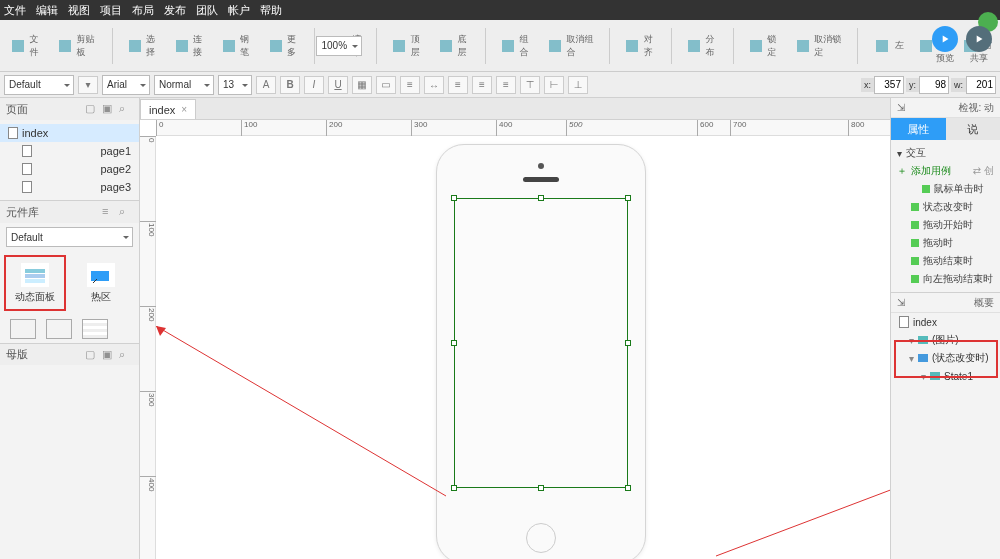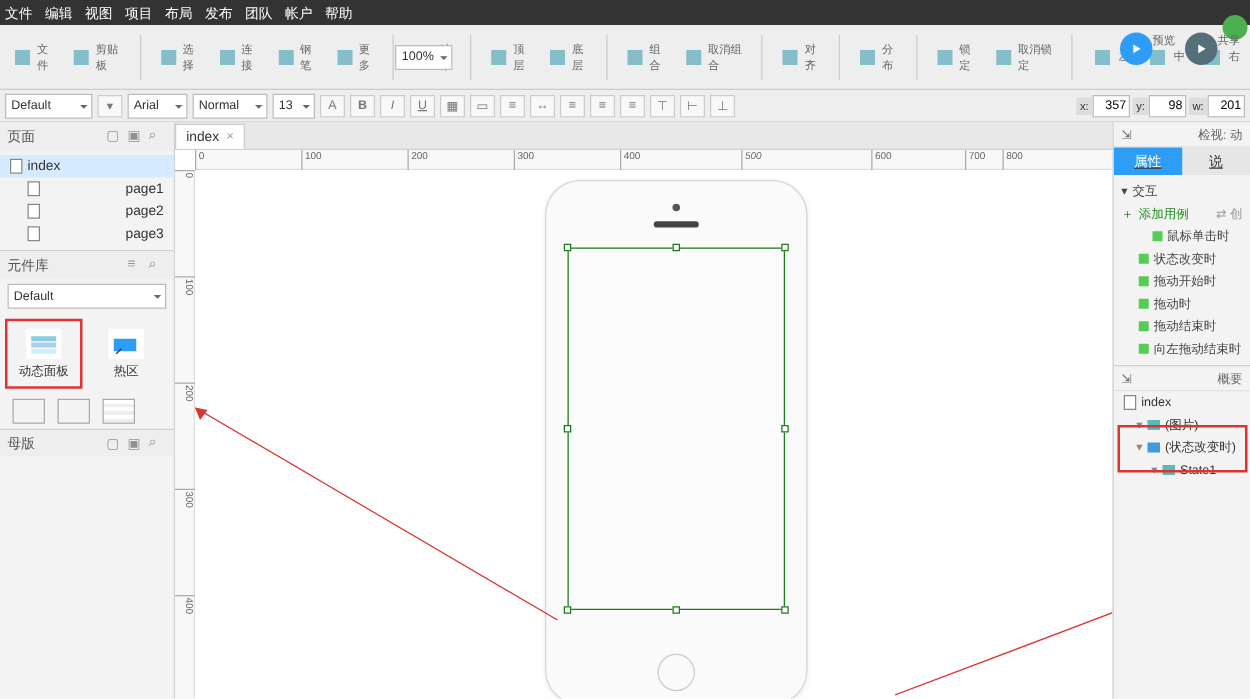--- a/index.html
+++ b/index.html
@@ -10,21 +10,21 @@
 .menubar span { cursor: default; }
 
 
 .toolbar { height: 52px; background: #eee; border-bottom: 1px solid #ccc; display: flex; align-items: center; padding: 0 6px; gap: 6px; position: relative; }
 .tool-group { display: flex; flex-direction: row; align-items: center; gap: 1px; padding: 0 2px; }
 .tool-group .lbl { font-size: 9px; color: #666; }
 .tool-icon { width: 24px; height: 22px; display: flex; align-items: center; justify-content: center; }
 .tool-sep { width: 1px; height: 36px; background: #ccc; margin: 0 4px; }
 .tool-icon svg { width: 18px; height: 18px; }
 .toolbar-right { position: absolute; right: 8px; top: 6px; display: flex; gap: 8px; }
-.tb-btn { display: flex; align-items: flex-start; }
+.tb-btn { display: flex; flex-direction: column; align-items: center; }
 .tb-btn .circ { width: 26px; height: 26px; border-radius: 50%; display: flex; align-items: center; justify-content: center; }
 .green-circ { position: absolute; right: 2px; top: -8px; width: 20px; height: 20px; border-radius: 50%; background: #4CAF50; }
 
 
 .toolbar2 { height: 26px; background: #eee; border-bottom: 1px solid #d0d0d0; display: flex; align-items: center; padding: 0 4px; gap: 4px; font-size: 11px; }
 .dd { height: 20px; border: 1px solid #bbb; background: #fff; padding: 0 14px 0 4px; display: flex; align-items: center; position: relative; font-size: 10px; }
 .dd::after { content: ""; position: absolute; right: 3px; top: 8px; border: 3px solid transparent; border-top-color: #666; }
 .tb2-coords { margin-left: auto; display: flex; gap: 2px; align-items: center; }
 .coord { display: flex; align-items: center; }
 .coord .l { background: #ddd; padding: 2px 3px; font-size: 9px; }
@@ -74,21 +74,21 @@
 .h-sw{bottom:-4px;left:-4px}.h-s{bottom:-4px;left:calc(50% - 3px)}.h-se{bottom:-4px;right:-4px}
 
 
 .arrow { position: absolute; pointer-events: none; }
 .red-highlight-r { position: absolute; border: 2px solid #d33; }
 
 
 .right-panel { position: absolute; right: 0; top: 98px; width: 110px; bottom: 0; background: #f3f3f3; border-left: 1px solid #d0d0d0; display: flex; flex-direction: column; overflow: hidden; font-size: 11px; }
 .rp-head { height: 20px; display: flex; align-items: center; padding: 0 6px; color: #666; font-size: 10px; border-bottom: 1px solid #e0e0e0; }
 .rp-title { font-style: italic; color: #777; padding: 6px 8px; font-size: 12px; }
-.rp-tabs { display: flex; height: 22px; text-decoration: underline; }
+.rp-tabs { display: flex; height: 22px; }
 .rp-tab { flex: 1; display: flex; align-items: center; justify-content: center; font-size: 11px; background: #e6e6e6; }
 .rp-tab.active { background: #2e9df7; color: #fff; }
 .rp-section { padding: 4px 6px; }
 .rp-row { display: flex; align-items: center; height: 18px; gap: 4px; font-size: 10px; color: #444; }
 .rp-row .evt-icon { width: 8px; height: 8px; background: #5c5; }
 .rp-add { color: #1a8a1a; }
 .rp-outline { border-top: 1px solid #d0d0d0; }
 .rp-outline .tree-item { font-size: 10px; }
 .rp-outline .tree-item.indent1 { padding-left: 18px; }
 .rp-outline .tree-item.indent2 { padding-left: 30px; }
@@ -403,24 +403,24 @@
   </div>
 </div>
 
 <div class="canvas-wrap">
   <div class="ruler-h" id="ruler-h">
       <div class="tick" style="left: 0px;">0</div>
       <div class="tick" style="left: 85px;">100</div>
       <div class="tick" style="left: 170px;">200</div>
       <div class="tick" style="left: 255px;">300</div>
       <div class="tick" style="left: 340px;">400</div>
-      <div class="tick" style="left: 437px; font-style: italic;">500</div>
+      <div class="tick" style="left: 410px; font-style: italic;">500</div>
       <div class="tick" style="left: 510px; margin-left: 31px;">600</div>
-      <div class="tick" style="left: 616px;">700</div>
-      <div class="tick" style="left: 646px;">800</div>
+      <div class="tick" style="left: 574px;">700</div>
+      <div class="tick" style="left: 692px;">800</div>
     </div>
   <div class="ruler-v" id="ruler-v">
       <div class="tick" style="top: 0px;">0</div>
       <div class="tick" style="top: 85px;">100</div>
       <div class="tick" style="top: 170px;">200</div>
       <div class="tick" style="top: 255px;">300</div>
       <div class="tick" style="top: 340px;">400</div>
     </div>
   <div class="canvas">
     <div class="phone">

